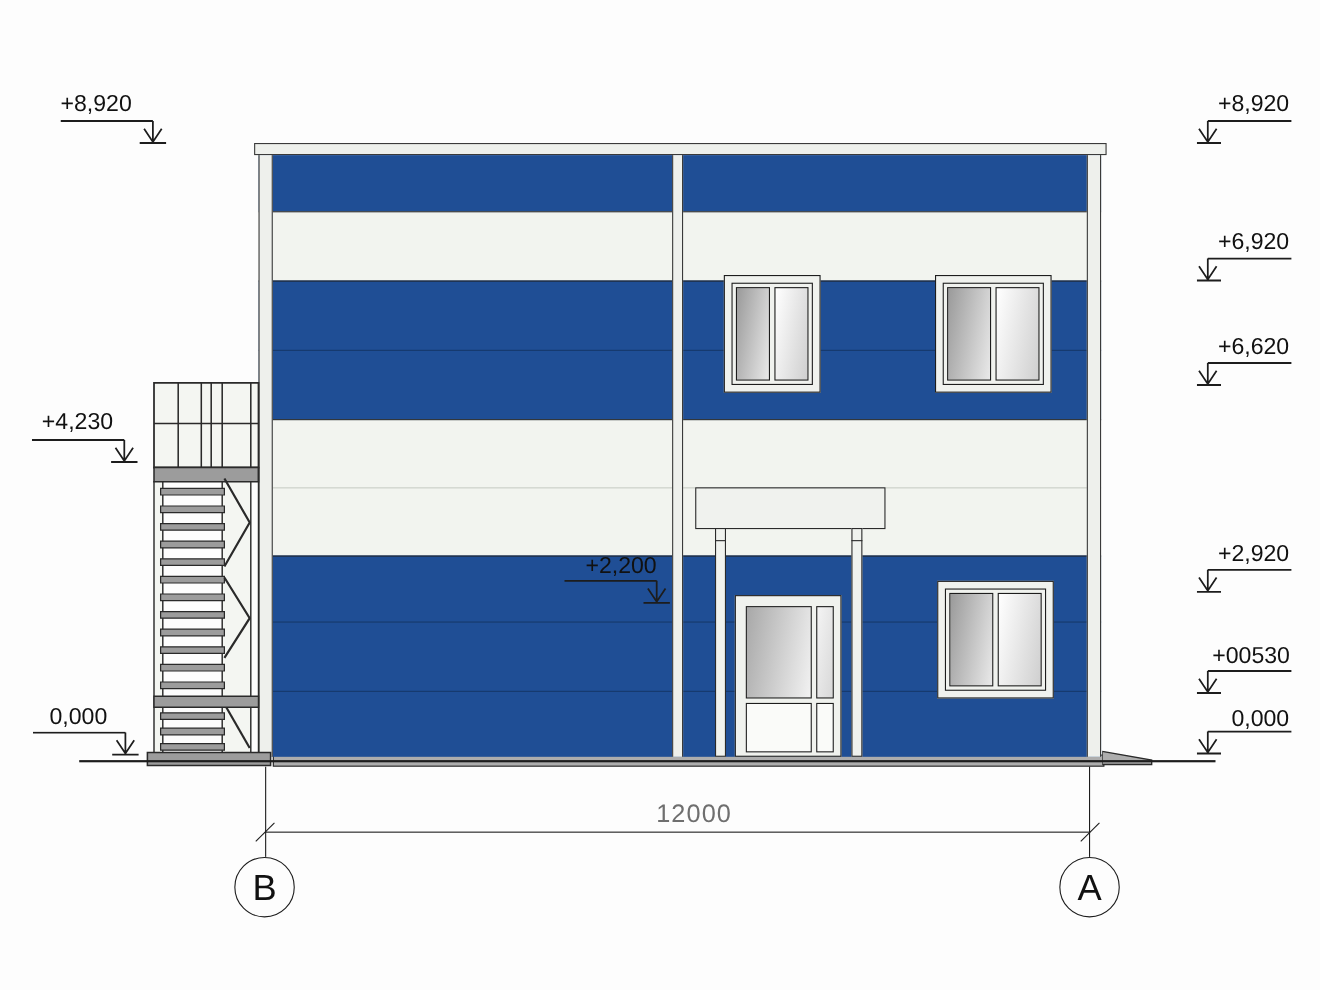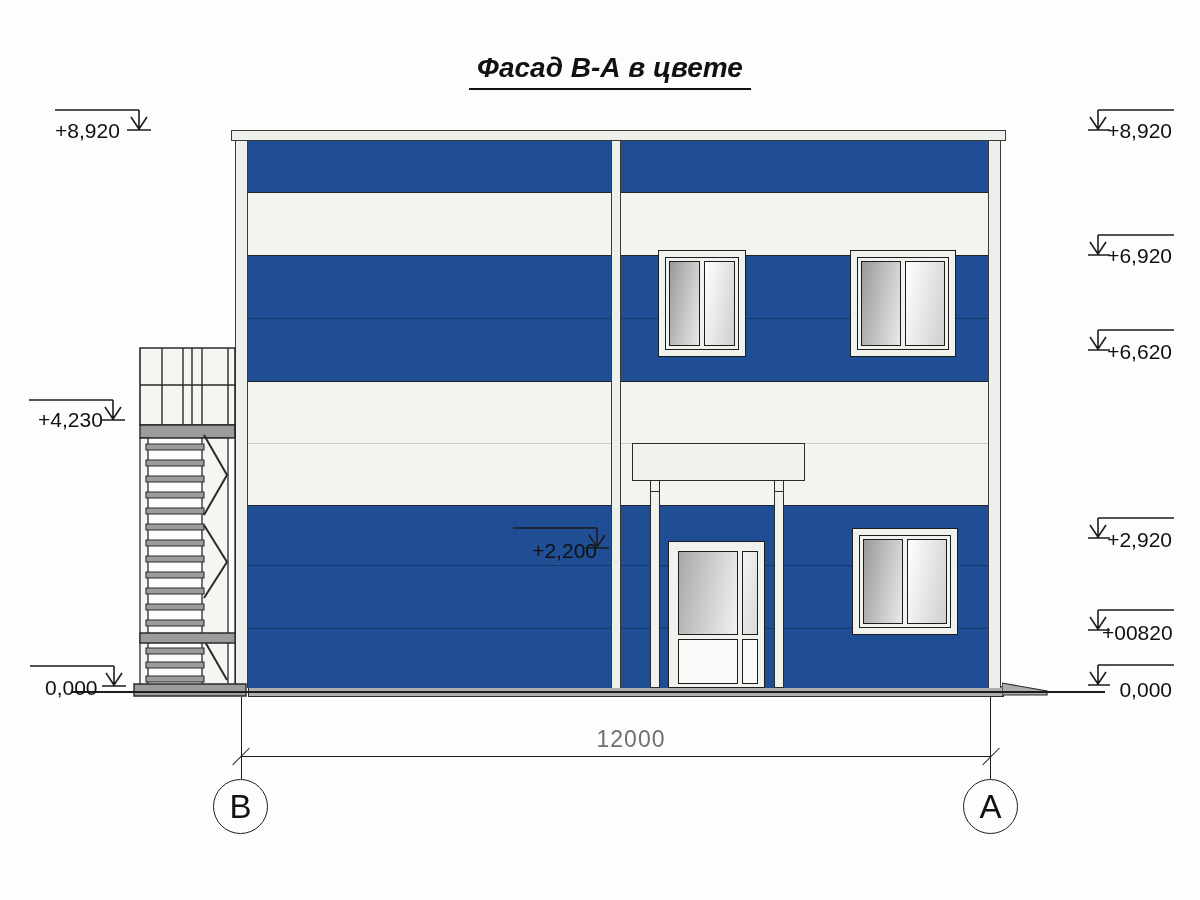--- a/index.html
+++ b/index.html
@@ -47,41 +47,40 @@
     border:1.2px solid #1d1d1d;background:#fafbf9;}
   .door-side-glass{position:absolute;left:73px;top:9px;width:14px;height:82px;
     border:1.2px solid #1d1d1d;background:linear-gradient(100deg,#f4f4f4 0%,#d8d8d8 100%);}
   .door-side-panel{position:absolute;left:73px;top:97px;width:14px;height:43px;
     border:1.2px solid #1d1d1d;background:#fafbf9;}
   
   .plinth{position:absolute;left:248px;top:686px;width:754px;height:9px;
     background:#adadad;border:1.2px solid #2a2a2a;}
   .ground{position:absolute;left:72px;top:691px;width:1033px;height:0;border-top:2.5px solid #1d1d1d;}
   
-  .mark-label{position:absolute;font-size:21px;color:#111;white-space:nowrap;margin-top:36px;}
+  .mark-label{position:absolute;font-size:21px;color:#111;white-space:nowrap;}
   .mark-label.right-al{width:70px;text-align:right;}
   .mark-arrow{position:absolute;}
   .mark-arrow path{stroke:#1d1d1d;stroke-width:1.6;fill:none;}
   
   .ext-line{position:absolute;width:0;border-left:1.3px solid #1d1d1d;}
   .dim-line{position:absolute;left:241px;top:756px;width:750px;height:0;border-top:1.3px solid #1d1d1d;}
   .tick{position:absolute;width:24px;height:0;border-top:1.6px solid #1d1d1d;transform:rotate(-45deg);}
   .dim-text{position:absolute;left:556px;top:726px;width:150px;text-align:center;
     font-size:23px;color:#6f6f6f;letter-spacing:1px;}
   .axis-circle{position:absolute;width:55px;height:55px;border:1.6px solid #1d1d1d;border-radius:50%;
     background:#fdfdfd;display:flex;align-items:center;justify-content:center;
     font-size:33px;color:#111;box-sizing:border-box;}
   .stair-svg line, .stair-svg polyline, .stair-svg rect{vector-effect:non-scaling-stroke;}
 </style>
 </head>
 <body>
 
 <div class="canvas">
 
-  <div class="title">Фасад В-А в цвете</div>
 
   <div class="cap"></div>
 
   <div class="plinth"></div>
   <svg class="abs" style="left:1002px;top:682px;" width="48" height="15" viewBox="0 0 48 15">
     <polygon points="0,1 45,9 45,13 0,13" fill="#adadad" stroke="#2a2a2a" stroke-width="1.2"></polygon>
   </svg>
 
   <div class="wall">
     <div class="stripe blue" style="top:0;height:51px;"></div>
@@ -214,21 +213,21 @@
   <div class="mark-label right-al" style="left:1102px;top:304px;">+6,620</div>
   <svg class="mark-arrow" style="left:1088px;top:329px;" width="88" height="26" viewBox="0 0 88 26">
     <path d="M10 1 H86 M10 1 V19 M2 8 L10 20 L18 8 M0 21 H22"></path>
   </svg>
 
   <div class="mark-label right-al" style="left:1102px;top:492px;">+2,920</div>
   <svg class="mark-arrow" style="left:1088px;top:517px;" width="88" height="26" viewBox="0 0 88 26">
     <path d="M10 1 H86 M10 1 V19 M2 8 L10 20 L18 8 M0 21 H22"></path>
   </svg>
 
-  <div class="mark-label right-al" style="left:1102px;top:585px;">+00820</div>
+  <div class="mark-label right-al" style="left:1102px;top:585px;">+00530</div>
   <svg class="mark-arrow" style="left:1088px;top:609px;" width="88" height="26" viewBox="0 0 88 26">
     <path d="M10 1 H86 M10 1 V19 M2 8 L10 20 L18 8 M0 21 H22"></path>
   </svg>
 
   <div class="mark-label right-al" style="left:1102px;top:642px;">0,000</div>
   <svg class="mark-arrow" style="left:1088px;top:664px;" width="88" height="26" viewBox="0 0 88 26">
     <path d="M10 1 H86 M10 1 V19 M2 8 L10 20 L18 8 M0 21 H22"></path>
   </svg>
 
   <div class="ext-line" style="left:241px;top:697px;height:82px;"></div>

